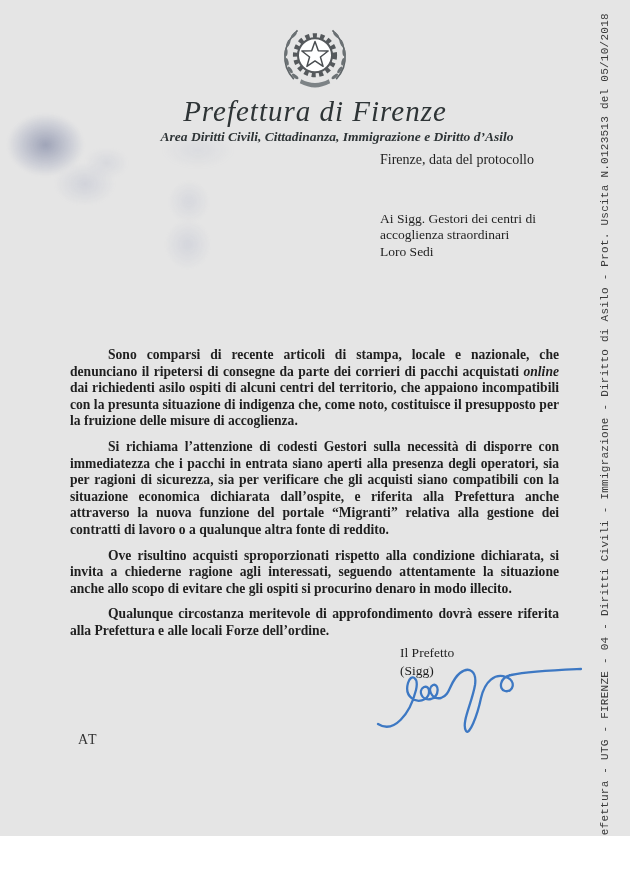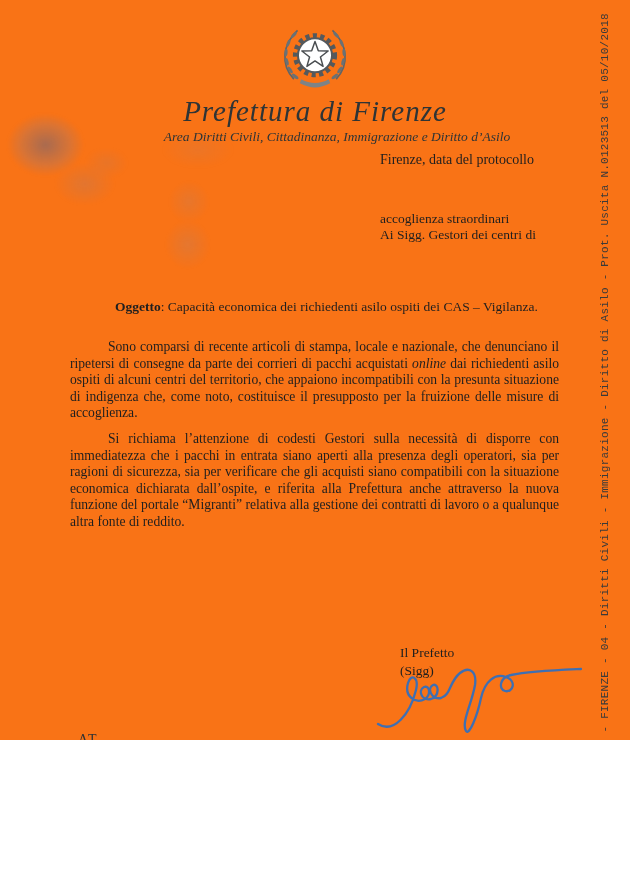--- a/index.html
+++ b/index.html
@@ -2,22 +2,22 @@
 <html><head>
 <meta charset="utf-8">
 <style>
   * { margin: 0; padding: 0; box-sizing: border-box; }
   html, body { background: #ffffff; }
   body { font-family: "Liberation Serif", serif; }
 
   .page {
     position: relative;
     width: 630px;
-    height: 740px;
-    background: #f97316;
+    height: 836px;
+    background: #e5e5e5;
     overflow: hidden;
     color: #1f1f1f;
   }
 
   
   .letterhead {
     position: absolute;
     top: 22px;
     left: 0;
     width: 630px;
@@ -34,21 +34,21 @@
     font-style: italic;
     font-weight: 400;
     font-size: 29px;
     color: #2e3436;
     letter-spacing: 1px;
     line-height: 1.05;
   }
   .subtitle {
     font-family: "Liberation Serif", serif;
     font-style: italic;
-    font-weight: 400;
+    font-weight: 700;
     font-size: 13.5px;
     color: #2e3436;
     margin-top: 3px;
     padding-left: 44px;
   }
 
   
   .date-line {
     position: absolute;
     left: 380px;
@@ -68,25 +68,26 @@
     position: absolute;
     left: 70px;
     top: 299px;
     width: 490px;
     font-size: 13.5px;
     text-indent: 45px;
   }
   .body-text {
     position: absolute;
     left: 70px;
-    top: 339px;
+    top: 347px;
     width: 489px;
     font-size: 13.6px;
     line-height: 16.6px;
     text-align: justify;
+    font-weight: bold;
   }
   .body-text p {
     text-indent: 38px;
     margin-bottom: 9px;
   }
 
   
   .signature-block {
     position: absolute;
     left: 400px;
@@ -186,29 +187,31 @@
 
       <path d="M35,62 C45,67.5 55,67.5 65,62 L66.5,66.5 C55,72.5 45,72.5 33.5,66.5 Z" fill="#7d8386"></path>
     </svg>
     <div class="title">Prefettura di Firenze</div>
     <div class="subtitle">Area Diritti Civili, Cittadinanza, Immigrazione e Diritto d’Asilo</div>
   </div>
 
   <div class="date-line">Firenze, data del protocollo</div>
 
   <div class="recipient">
+    <div>Ai Sigg. Gestori dei centri di</div>
     <div>accoglienza straordinari</div>
-    <div>Ai Sigg. Gestori dei centri di</div>
-  </div>
-
-  <div class="subject"><b>Oggetto</b><span>: Capacità economica dei richiedenti asilo ospiti dei CAS – Vigilanza.</span></div>
+    <div>Loro Sedi</div>
+  </div>
+
 
   <div class="body-text">
     <p><span>Sono comparsi di recente articoli di stampa, locale e nazionale, che denunciano il ripetersi di consegne da parte dei corrieri di pacchi acquistati </span><i>online</i><span> dai richiedenti asilo ospiti di alcuni centri del territorio, che appaiono incompatibili con la presunta situazione di indigenza che, come noto, costituisce il presupposto per la fruizione delle misure di accoglienza.</span></p>
     <p>Si richiama l’attenzione di codesti Gestori sulla necessità di disporre con immediatezza che i pacchi in entrata siano aperti alla presenza degli operatori, sia per ragioni di sicurezza, sia per verificare che gli acquisti siano compatibili con la situazione economica dichiarata dall’ospite, e riferita alla Prefettura anche attraverso la nuova funzione del portale “Migranti” relativa alla gestione dei contratti di lavoro o a qualunque altra fonte di reddito.</p>
+    <p>Ove risultino acquisti sproporzionati rispetto alla condizione dichiarata, si invita a chiederne ragione agli interessati, seguendo attentamente la situazione anche allo scopo di evitare che gli ospiti si procurino denaro in modo illecito.</p>
+    <p>Qualunque circostanza meritevole di approfondimento dovrà essere riferita alla Prefettura e alle locali Forze dell’ordine.</p>
   </div>
 
   <div class="signature-block">
     <div>Il Prefetto</div>
     <div>(Sigg)</div>
   </div>
   <svg class="signature-svg" viewBox="0 0 218 88" aria-hidden="true">
     <path d="M6,72 C22,82 38,62 44,38 C47,25 39,21 36,31 C32,45 44,52 53,47 C59,43 58,33 52,35 C46,38 49,49 59,47 C68,44 67,31 61,33 C55,36 59,48 69,46 C79,43 77,30 88,21 C97,14 105,19 103,33 C100,51 89,71 94,79 C97,84 105,65 109,46 C113,29 123,21 134,25 C145,29 141,41 133,39 C126,37 128,25 139,23 C158,19 186,18 209,17" stroke="#2f6fc0" stroke-width="2.3" fill="none" stroke-linecap="round" stroke-linejoin="round" opacity="0.92"></path>
   </svg>
 

